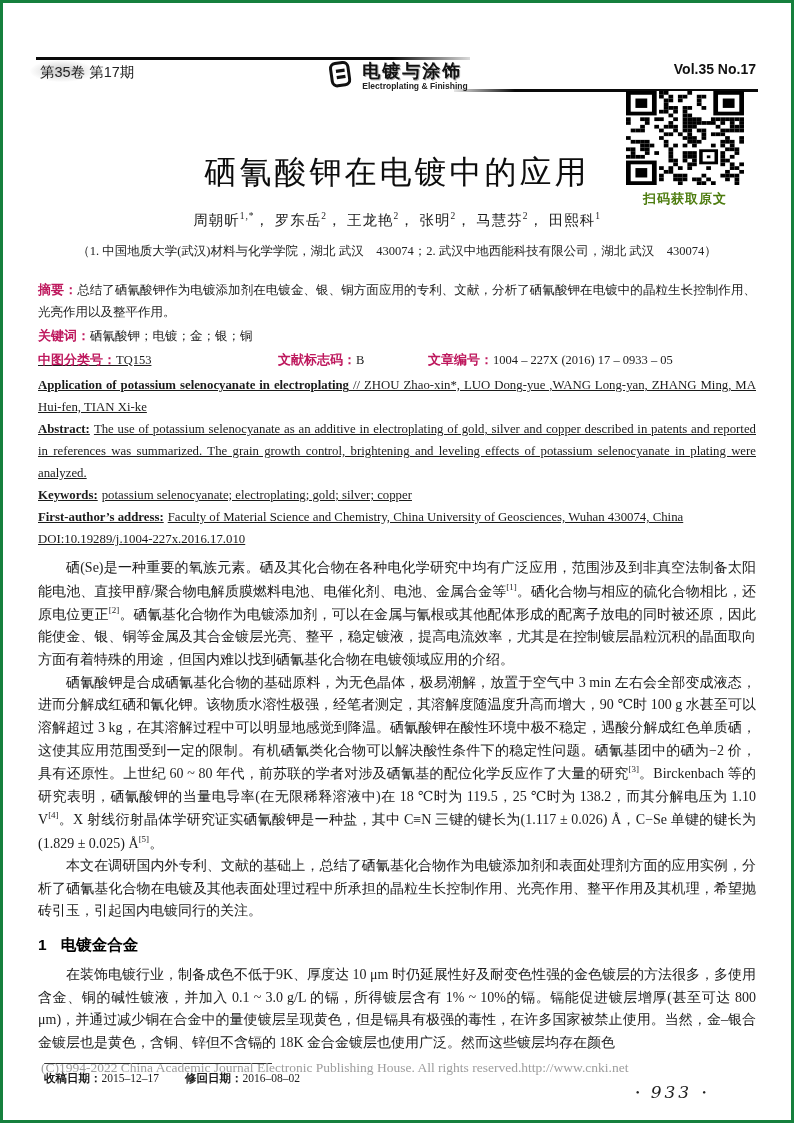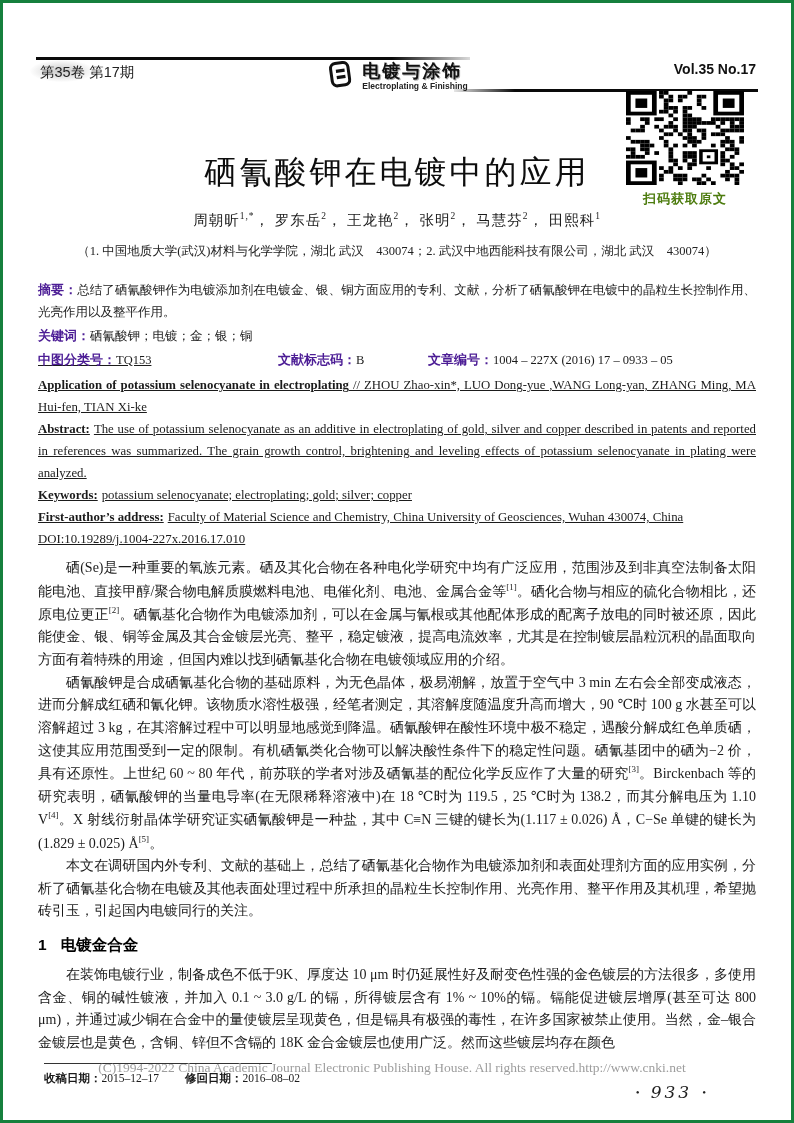--- a/index.html
+++ b/index.html
@@ -37,21 +37,21 @@
   .qr-caption { margin-top:5px; font-size:13px; font-weight:bold; letter-spacing:1px;
                 color:#4d7c0f; font-family:"Liberation Sans","DejaVu Sans",sans-serif; white-space:nowrap; }
   
   .title { margin:56px 90px 0 90px; text-align:center; font-size:32px; font-weight:normal;
            letter-spacing:3px; font-family:"Liberation Sans","DejaVu Sans",sans-serif; color:#0d0d0d; }
   .authors { margin-top:16px; text-align:center; font-size:14.5px; letter-spacing:1px; }
   .authors sup { font-size:9.5px; }
   .affiliation { margin-top:13px; text-align:center; font-size:12.5px; color:#222; }
   
   .cn-meta { margin-top:18px; font-size:12.5px; line-height:1.78; text-align:justify; }
-  .lbl { font-weight:bold; font-family:"Liberation Sans","DejaVu Sans",sans-serif; font-size:13px; color:#4c1d95; }
+  .lbl { font-weight:bold; font-family:"Liberation Sans","DejaVu Sans",sans-serif; font-size:13px; color:#be185d; }
   .kai { font-style:normal; }
   .clc-row { display:flex; margin-top:1px; }
   .clc-row .c1 { width:240px;text-decoration:underline; } .clc-row .c2 { width:150px; } .clc-row .c3 { flex:1; }
   
   .en-block { margin-top:3px; font-size:12.8px; line-height:1.72; text-align:justify; }
   .en-block p { margin:0;text-decoration:underline; }
   .en-lbl { font-weight:bold; margin-right:4px; }
   .doi { margin-top:1px; }
   
   .body-text { margin-top:7px; }
@@ -61,21 +61,21 @@
            font-family:"Liberation Sans","DejaVu Sans",sans-serif; color:#000; }
   h2.sec .num { margin-right:14px; }
   
   .footnote { margin-top:8px; padding-left:6px; }
   .fn-rule { width:228px; height:1px; background:#333; margin-bottom:6px; }
   .footnote p { margin:0 0 3px 0; font-size:11.5px; line-height:1.55; }
   .fn-lbl { font-weight:bold; font-family:"Liberation Sans","DejaVu Sans",sans-serif; font-size:11.5px; }
   .fn-gap { display:inline-block; width:26px; }
   
   .watermark { position:absolute; left:38px; right:48px; bottom:44px; display:flex;
-               justify-content:center; color:#9d9d9d; font-size:13.5px; }
+               justify-content:flex-start; color:#9d9d9d; font-size:13.5px; }
   .pagenum { position:absolute; bottom:18px; right:84px; font-size:15px; color:#222;
              font-style:italic; letter-spacing:1px;margin-top:47px; }
   .pagenum .n { font-family:"DejaVu Serif",serif; font-style:italic; font-size:17px;
                 letter-spacing:3px; margin:0 10px; }
   .pagenum .b { font-style:normal; font-size:11px; vertical-align:2px; }
 </style>
 </head>
 <body>
 
 <div class="page">

